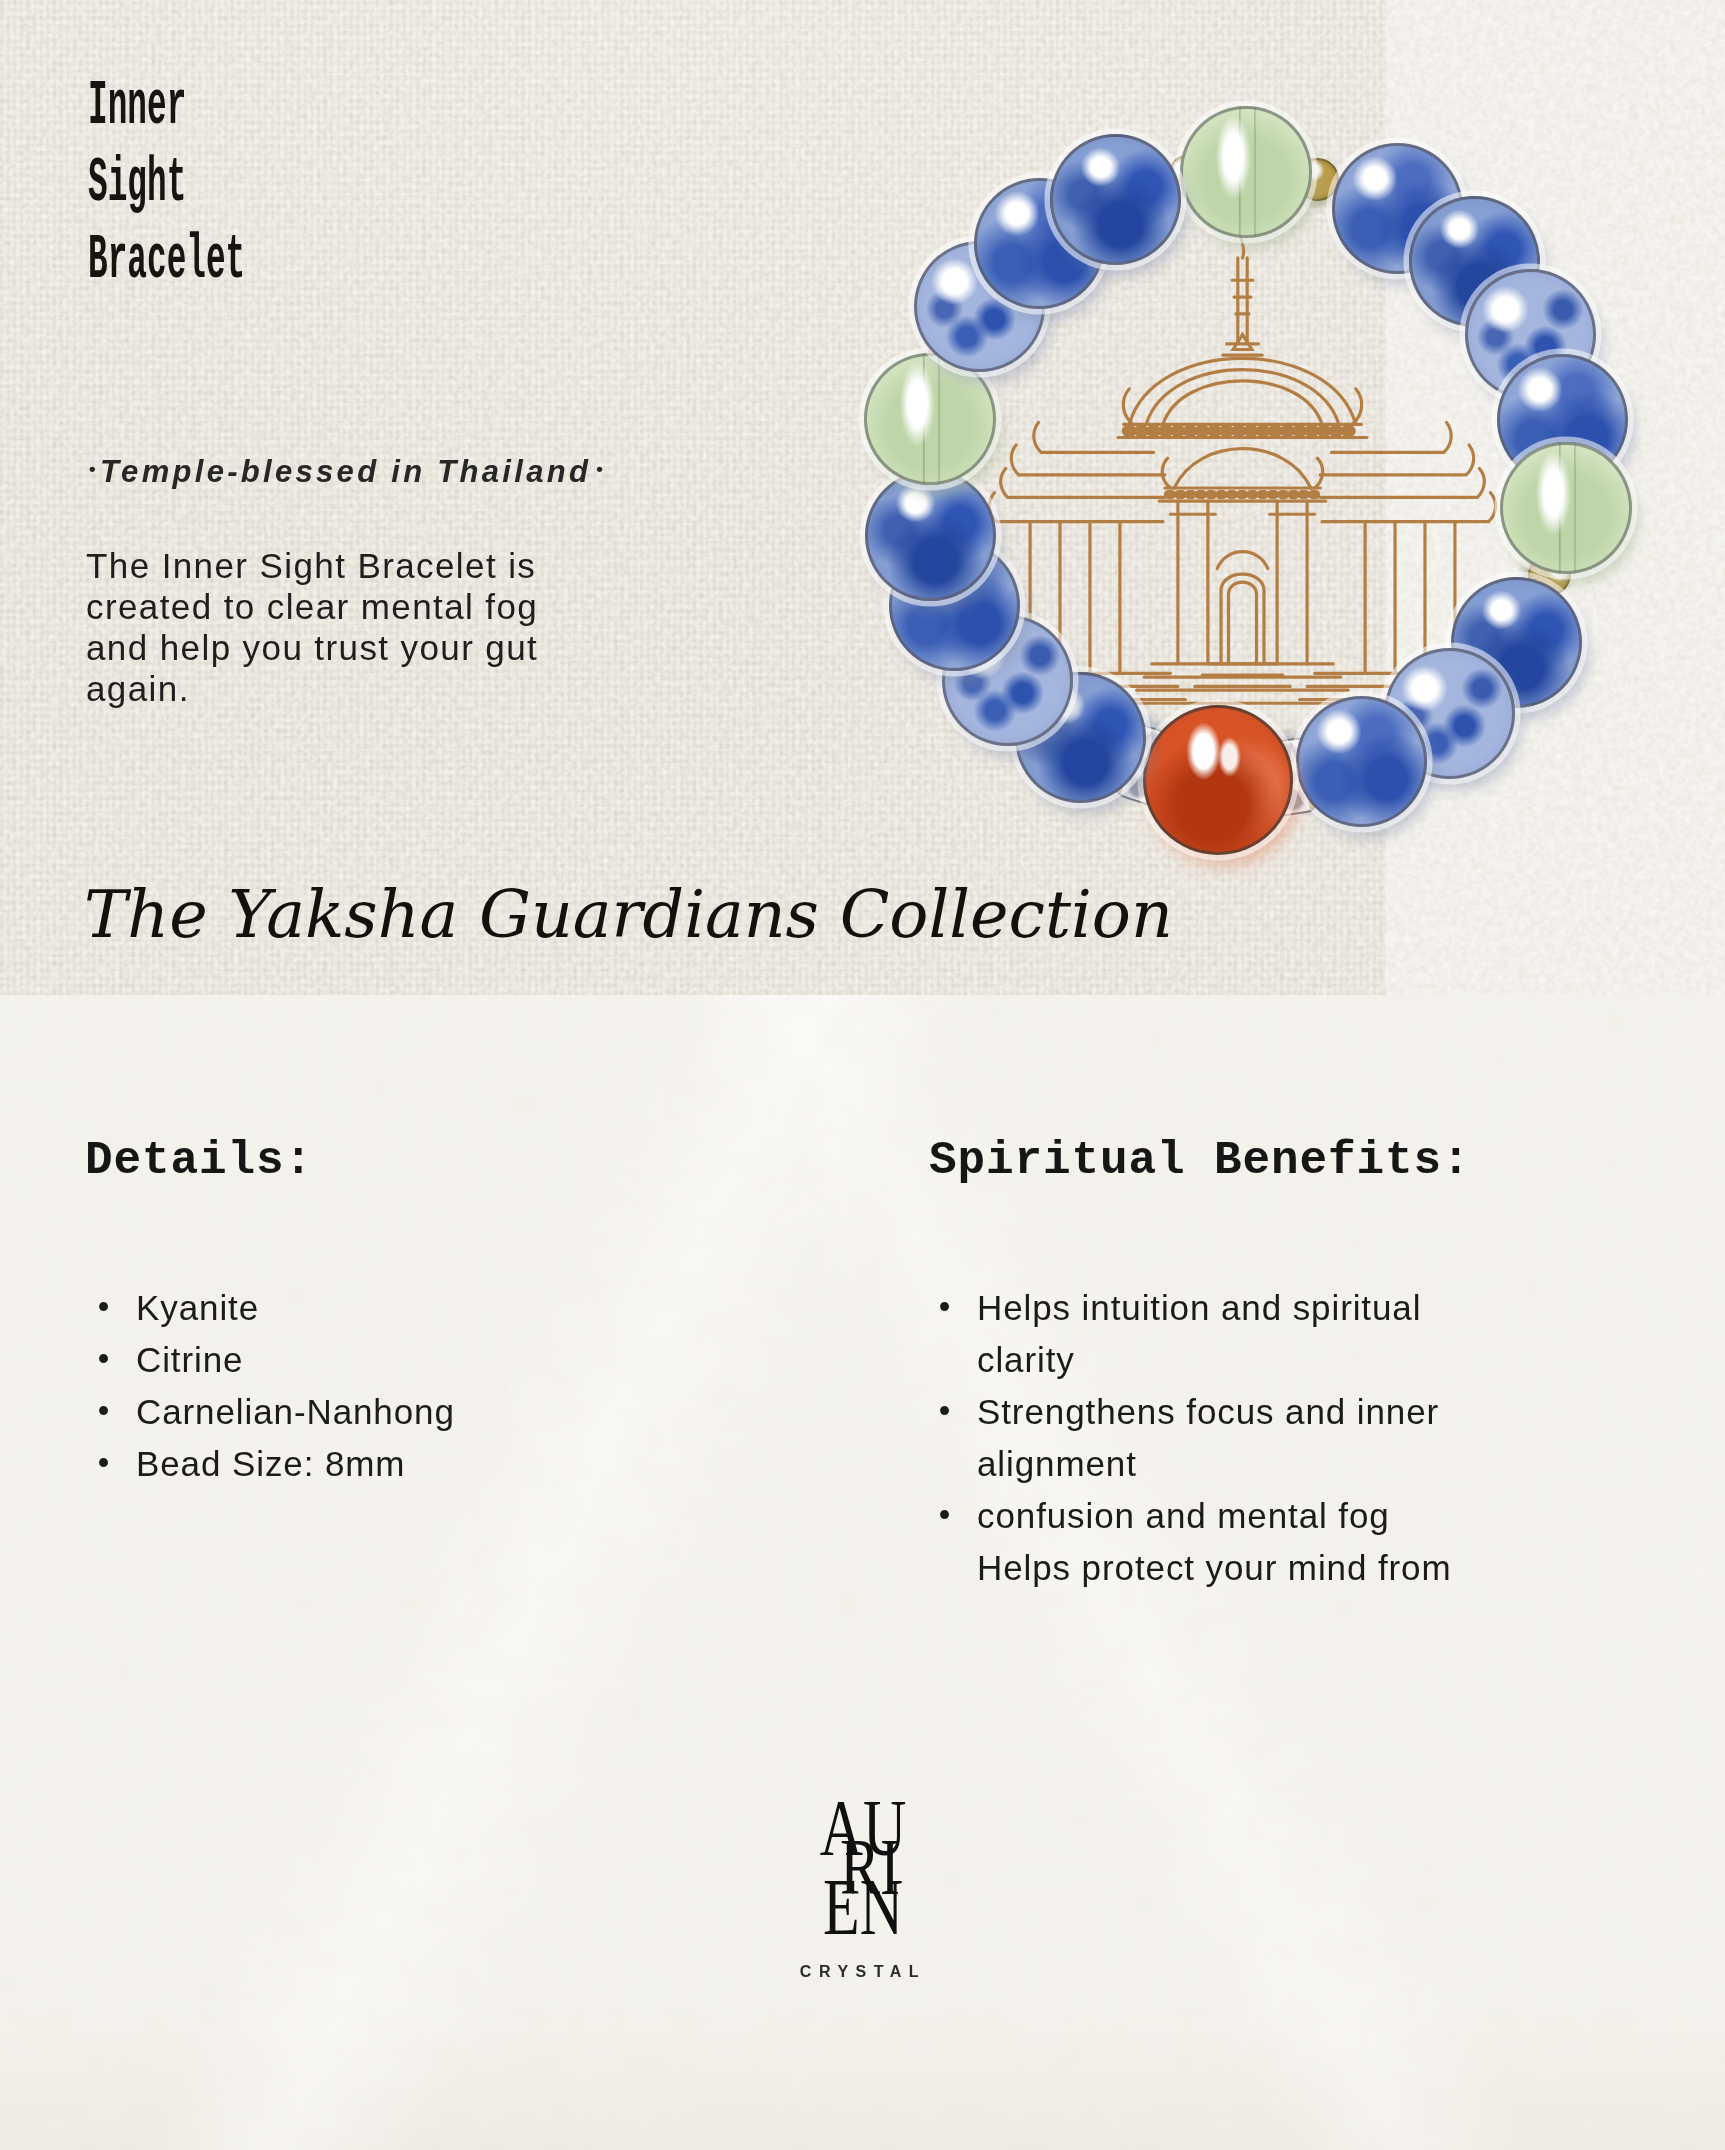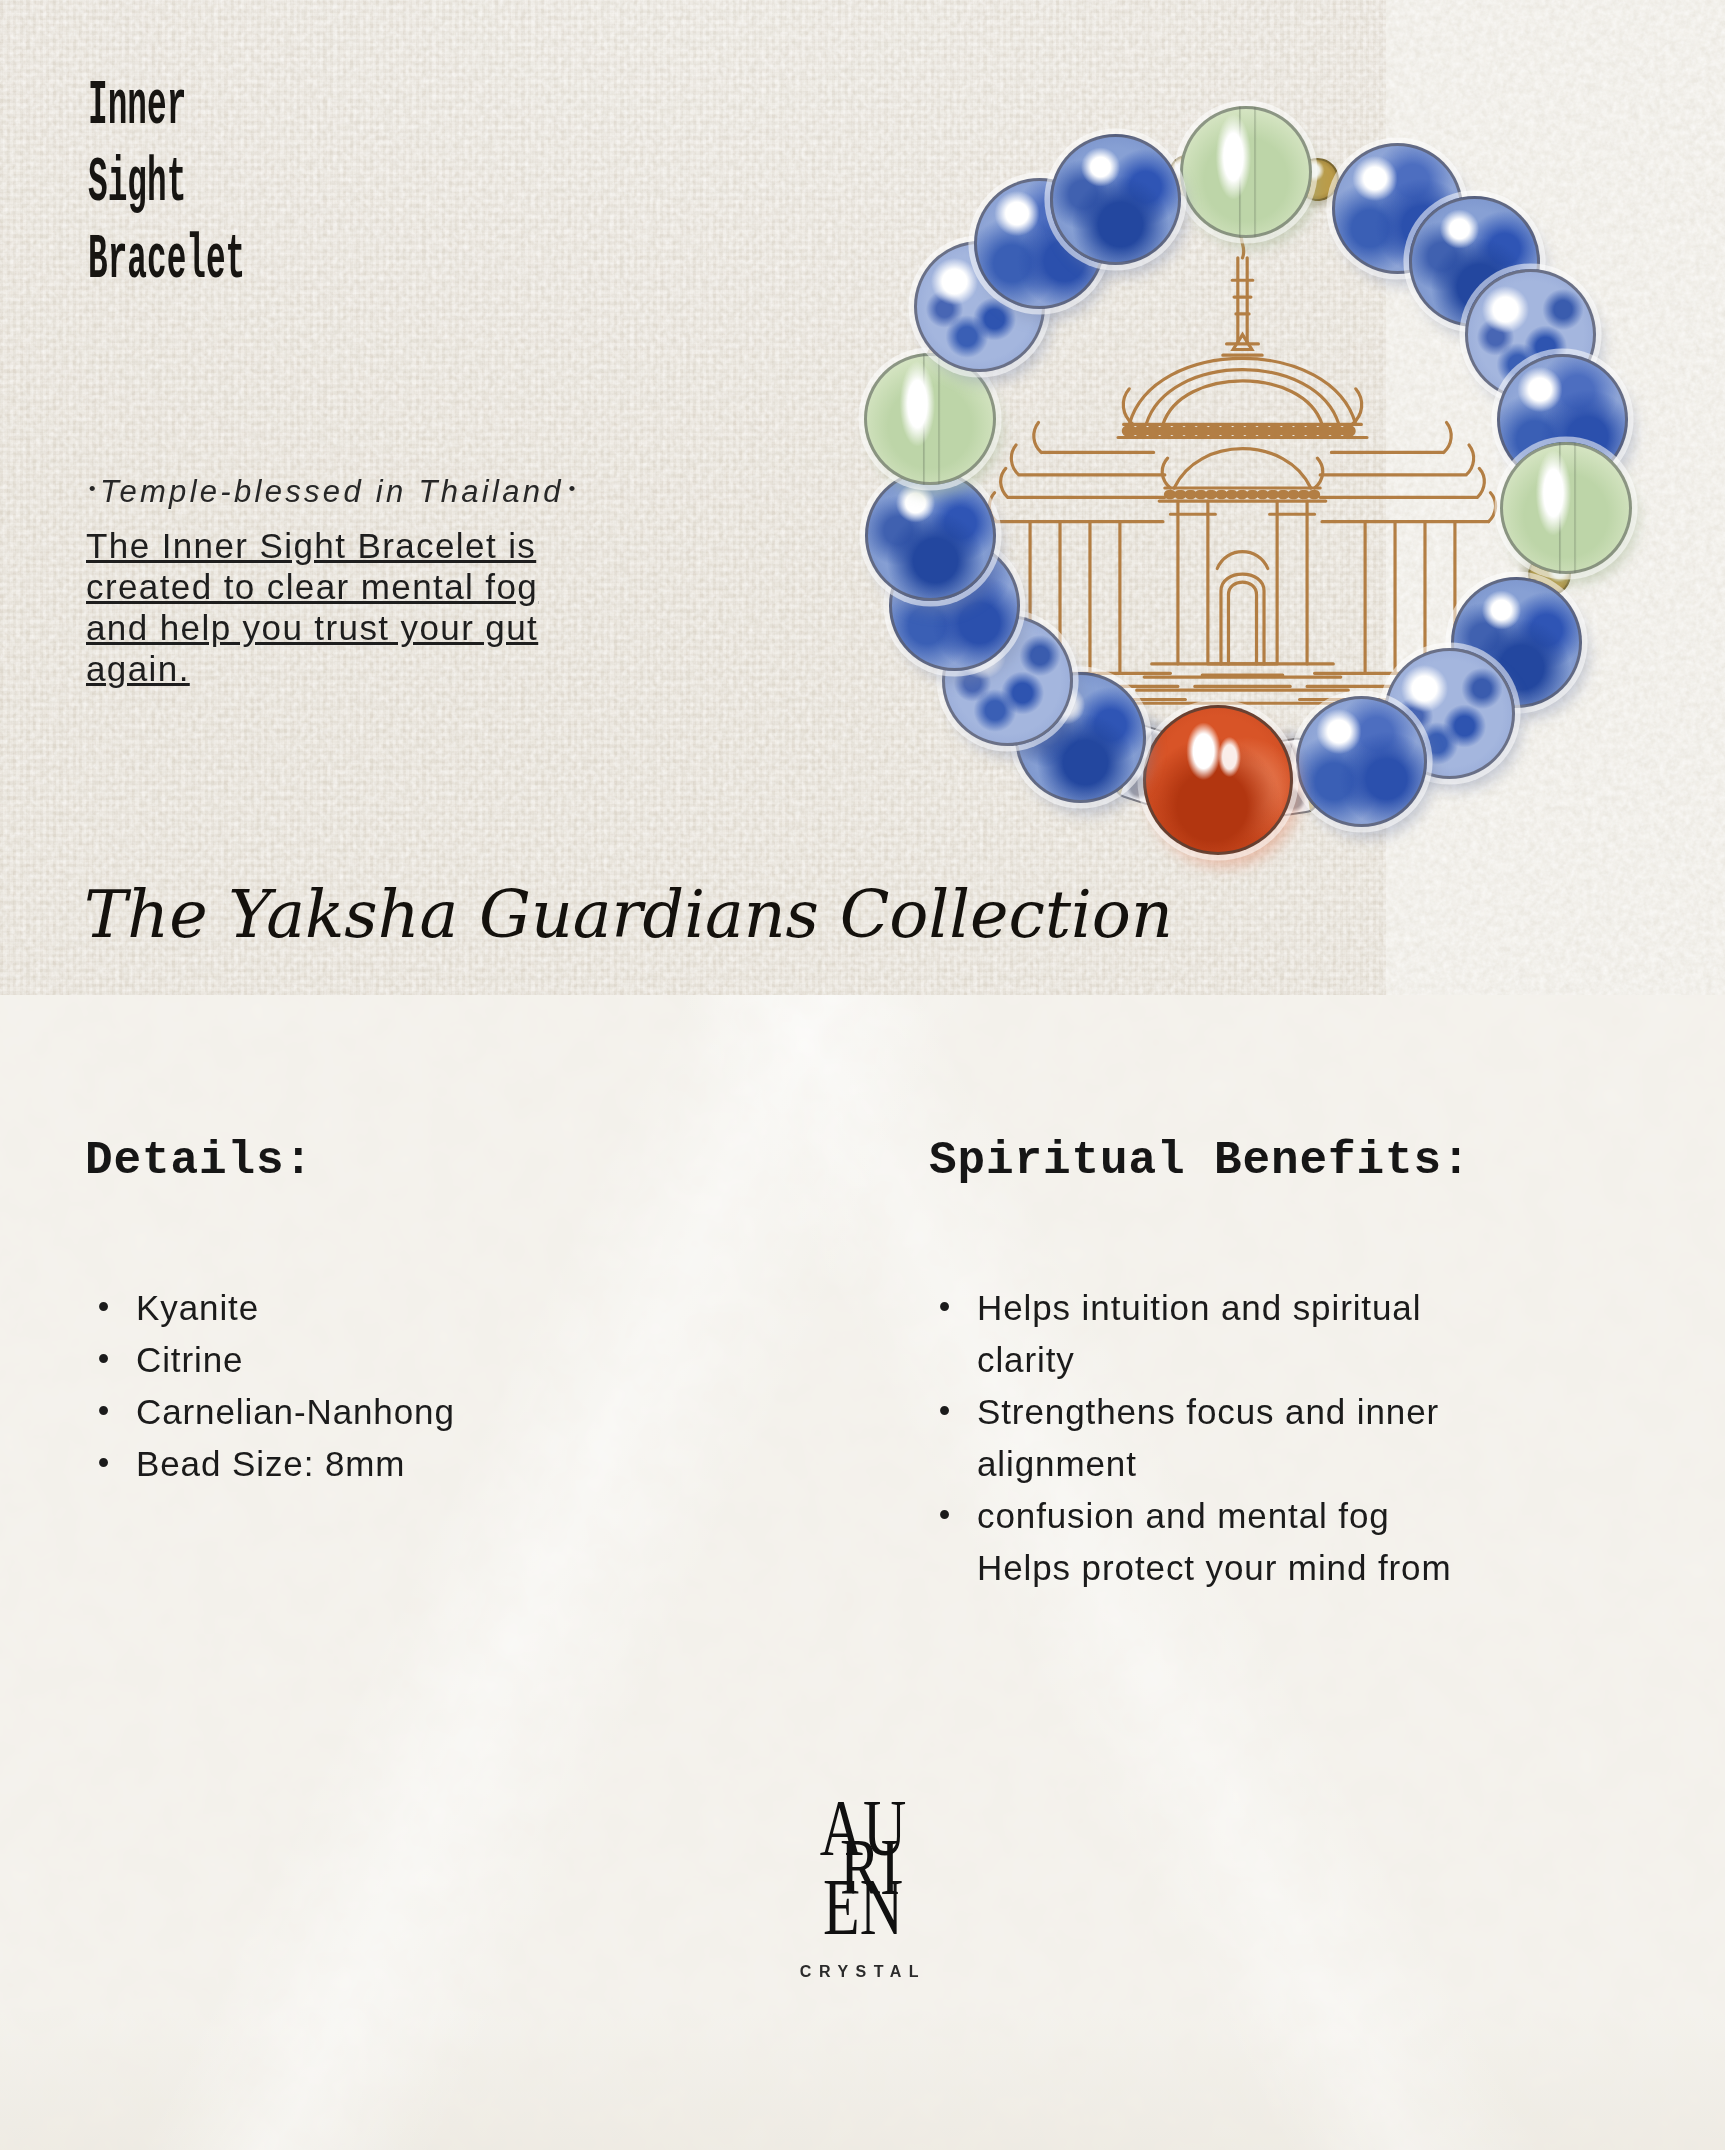--- a/index.html
+++ b/index.html
@@ -25,28 +25,28 @@
       #f5f3ee;
   }
   .tex{position:absolute;left:0;top:0;pointer-events:none;}
   
   .title{
     position:absolute;left:88px;top:68px;color:#171512;
     font-family:"Liberation Mono",monospace;font-weight:700;font-size:63px;
     line-height:77px;transform:scaleX(.52);transform-origin:left top;white-space:nowrap;
   }
   .tagline{
-    position:absolute;left:84px;top:474px;color:#272727;
-    font-family:"Liberation Sans",sans-serif;font-style:italic;font-weight:400;
+    position:absolute;left:84px;top:454px;color:#272727;
+    font-family:"Liberation Sans",sans-serif;font-style:italic;font-weight:700;
     font-size:31px;letter-spacing:3.3px;white-space:nowrap;
   }
   .tagline .dot{font-size:19px;vertical-align:6.6px;letter-spacing:0;padding:0 4.7px;}
   .description{
-    position:absolute;left:86px;top:525px;color:#1e1e1e;
-    font-size:35px;line-height:41px;letter-spacing:1.4px;text-decoration:underline;
+    position:absolute;left:86px;top:545px;color:#1e1e1e;
+    font-size:35px;line-height:41px;letter-spacing:1.4px;
   }
   .collection{
     position:absolute;left:84px;top:877px;color:#14110d;
     font-family:"DejaVu Serif",serif;font-style:italic;font-size:65px;white-space:nowrap;
   }
   .heading{
     position:absolute;color:#161616;font-family:"Liberation Mono",monospace;
     font-weight:700;font-size:46px;letter-spacing:0.9px;white-space:nowrap;
   }
   .heading-details{left:85px;top:1135px;}

